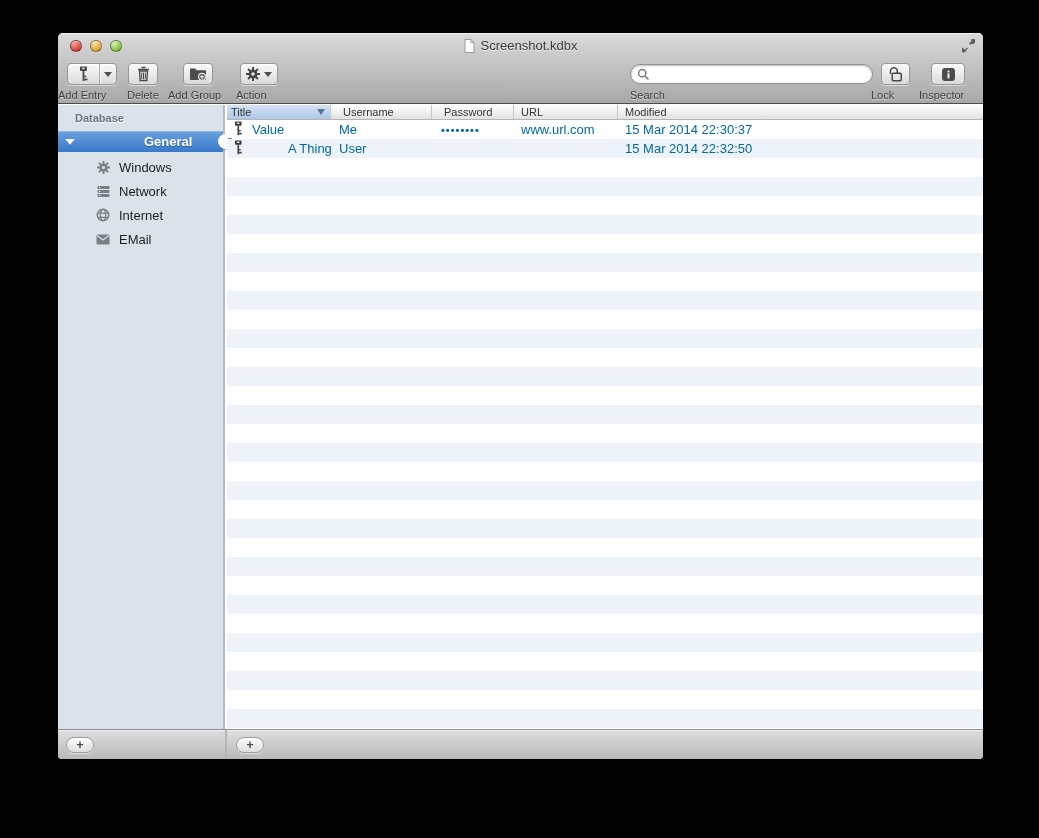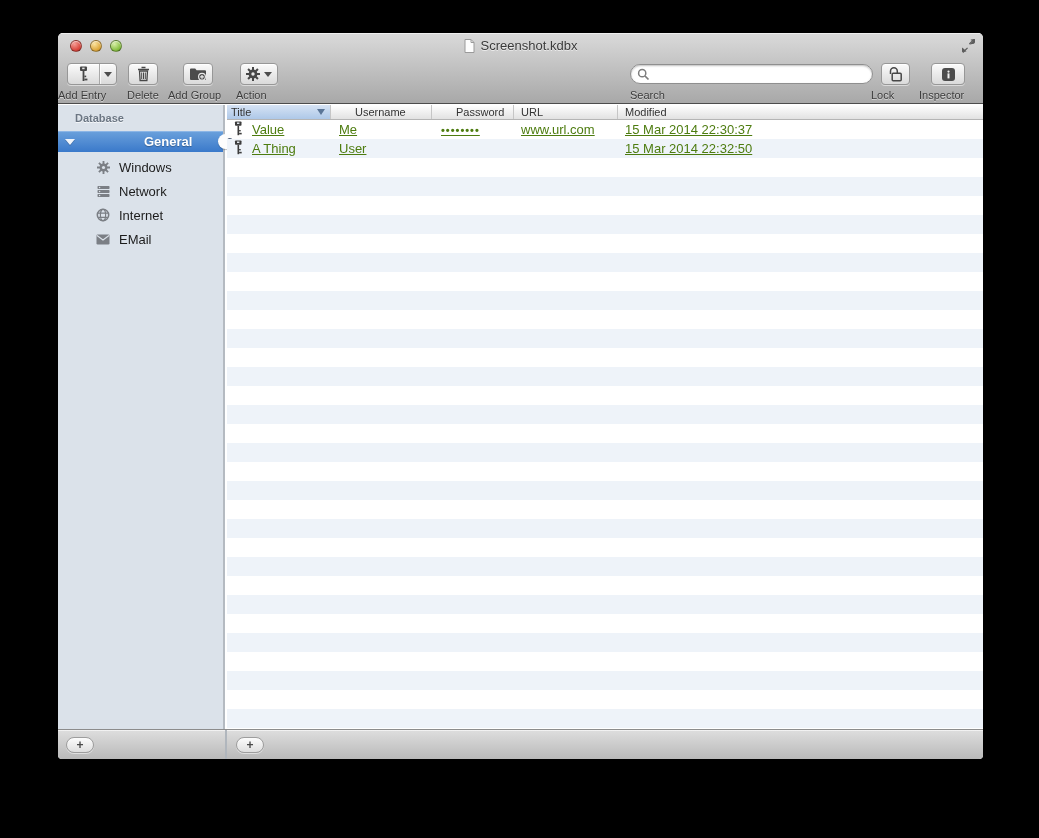--- a/index.html
+++ b/index.html
@@ -57,27 +57,27 @@
   .badge { margin-right:11px; min-width:23px; height:15px; border-radius:8px; background:#fdfdfd;
     color:#4a5a74; font-size:11px; font-weight:bold; display:flex; align-items:center;
     justify-content:center; box-shadow:0 1px 1px rgba(0,0,0,.25); }
   .side-item { position:absolute; left:0; right:0; height:24px; display:flex; align-items:center; }
   .side-item .icn { width:14px; height:14px; margin-left:38px; display:flex; align-items:center; justify-content:center; }
   .side-item .lbl { margin-left:9px; font-size:13px; color:#1c1c1c; }
 
   .main { position:absolute; left:169px; top:0; right:0; height:100%; }
   .thead { display:flex; height:15px; background:linear-gradient(#ffffff,#e2e2e2);
     border-bottom:1px solid #b5b5b5; font-size:11px; color:#333; }
-  .th { display:flex; align-items:center; padding-left:24px; border-right:1px solid #c6c6c6;
+  .th { display:flex; align-items:center; padding-left:12px; border-right:1px solid #c6c6c6;
     position:relative; overflow:hidden; white-space:nowrap; }
   .th.sorted { background:linear-gradient(#d6e3f4,#aec8e8); padding-left:4px; }
   .sort-arrow { position:absolute; right:5px; top:4px; width:0; height:0;
     border-left:4px solid transparent; border-right:4px solid transparent; border-top:6px solid #5a7597; }
   .th:last-child { border-right:none; }
-  .trow { display:flex; height:19px; font-size:13px; color:#4d7c0f; align-items:center;text-decoration:underline; }
+  .trow { display:flex; height:19px; font-size:13px; color:#0369a1; align-items:center; }
   .trow.alt { background:#eef3f9; }
   .td { display:flex; align-items:center; padding-left:8px; overflow:hidden; white-space:nowrap; }
   .td.title-cell { padding-left:7px; }
   .td .key { margin-right:9px; }
   .td.pw { font-size:11px; font-weight:bold; letter-spacing:1px; padding-left:9px; }
   .td.url, .td.mod { padding-left:7px; }
   .stripes { position:absolute; left:0; right:0; top:53px; bottom:0;
     background:repeating-linear-gradient(to bottom,#ffffff 0,#ffffff 19px,#eef3f9 19px,#eef3f9 38px); }
 
   
@@ -286,21 +286,21 @@
                 </svg></span>
             <span>Value</span>
           </div>
           <div class="td" style="width:101px;">Me</div>
           <div class="td pw" style="width:82px;">••••••••</div>
           <div class="td url" style="width:104px;">www.url.com</div>
           <div class="td mod" style="flex:1;">15 Mar 2014 22:30:37</div>
         </div>
 
         <div class="trow alt">
-          <div class="td title-cell" style="width:104px;">
+          <div class="td title-cell" style="width:104px;gap:36px;">
             <span class="key"><svg width="9" height="15" viewBox="0 0 9 15">
                   <rect x="1" y="0.5" width="6.5" height="4.2" rx="0.8" fill="#3c3c3c"></rect>
                   <rect x="3" y="1.5" width="2.4" height="1.5" fill="#dfe5ec"></rect>
                   <rect x="3.5" y="4.7" width="1.6" height="9.5" fill="#3c3c3c"></rect>
                   <rect x="5.1" y="9" width="1.6" height="1.4" fill="#3c3c3c"></rect>
                   <rect x="5.1" y="11.8" width="2.6" height="1.6" fill="#3c3c3c"></rect>
                 </svg></span>
             <span>A Thing</span>
           </div>
           <div class="td" style="width:101px;">User</div>

